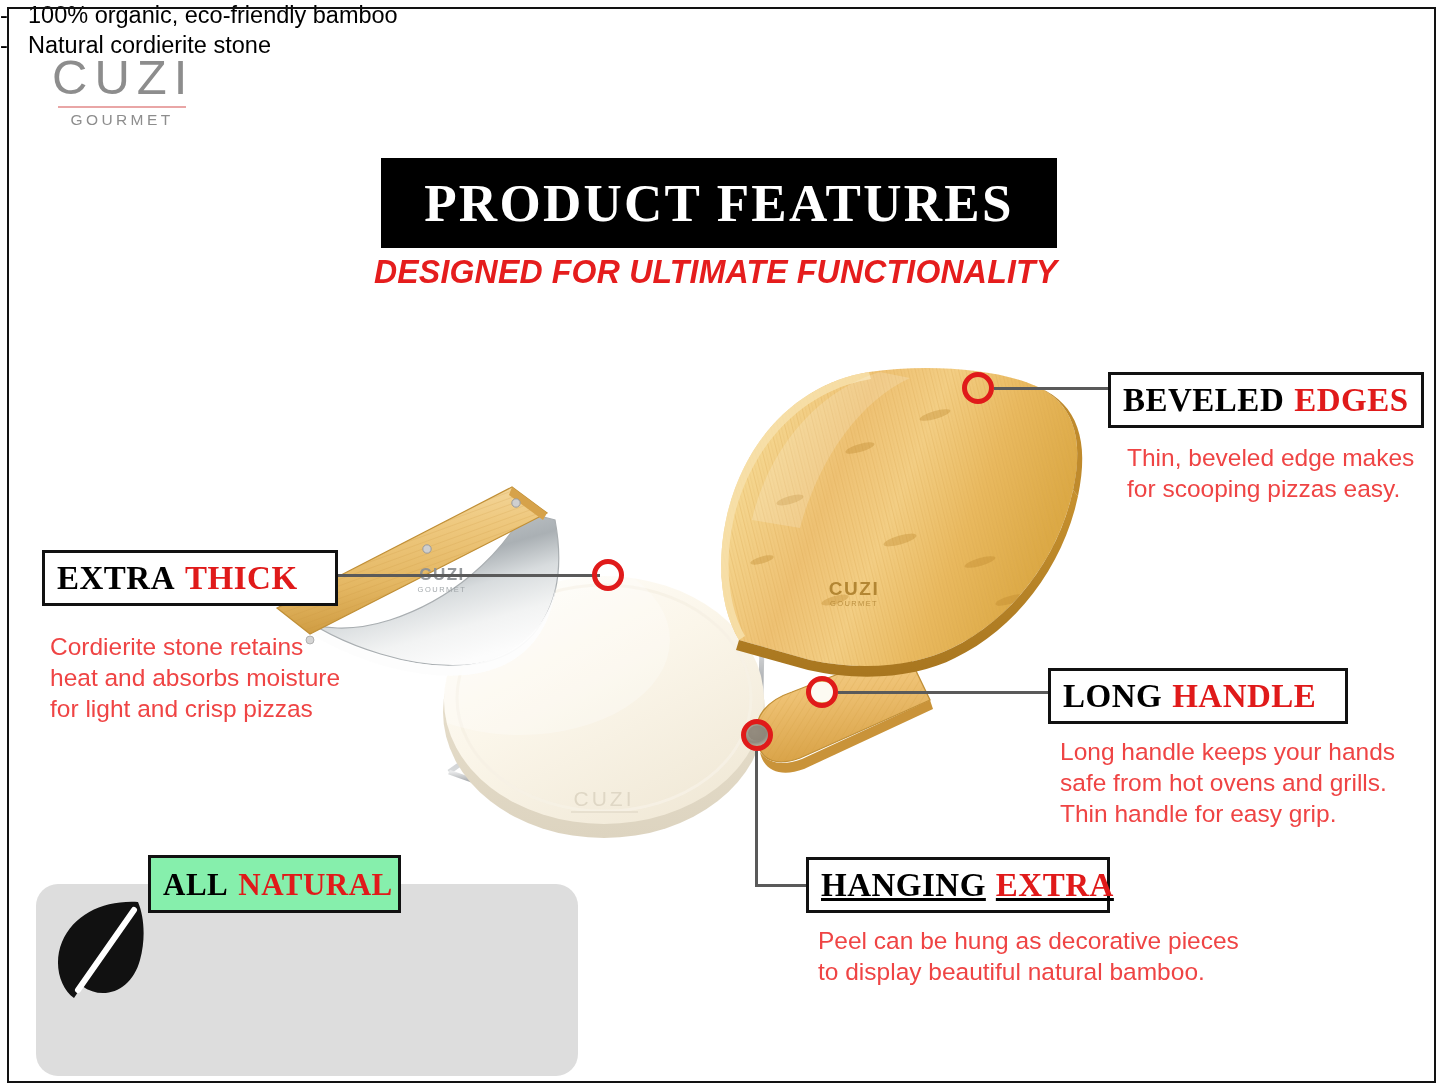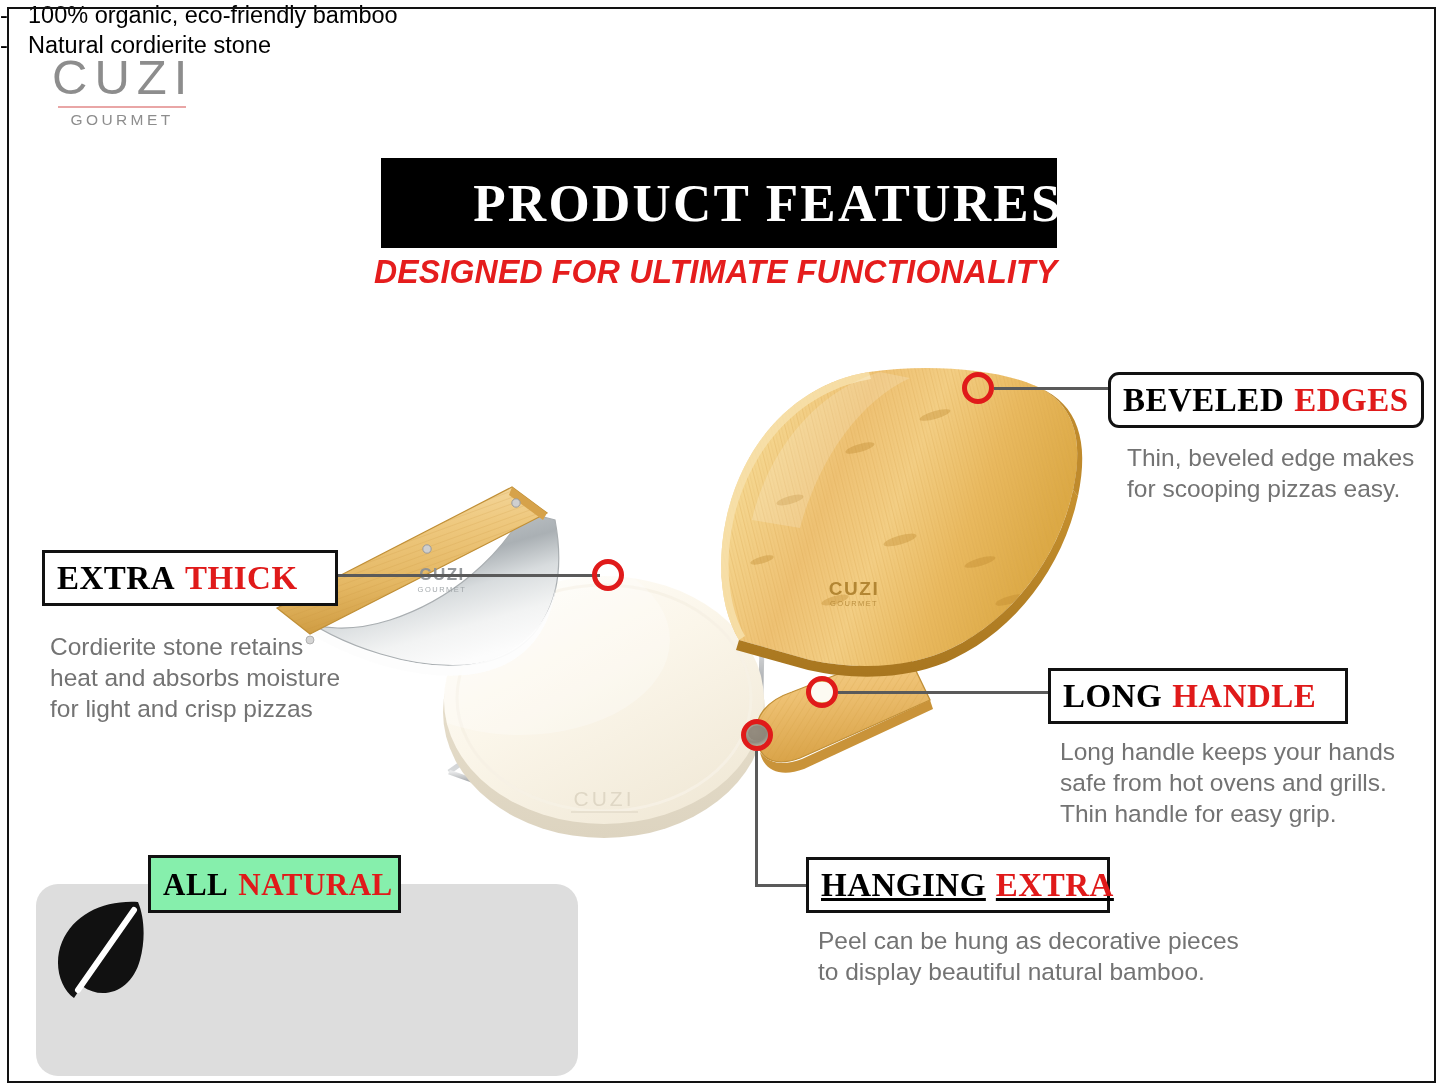--- a/index.html
+++ b/index.html
@@ -54,21 +54,21 @@
   }
 
   
   #title-box {
     position: absolute;
     left: 381px; top: 158px;
     width: 676px; height: 90px;
     background: #000000;
     display: flex;
     align-items: center;
-    justify-content: flex-end;
+    justify-content: center;
   }
   #title-text {
     color: #ffffff;
     font-family: "Liberation Serif", serif;
     font-weight: bold;
     font-size: 52px;
     letter-spacing: 2.2px;
     white-space: nowrap;
     transform: scaleX(1.02);
   }
@@ -107,21 +107,21 @@
     line-height: 1;
   }
   .label-box .w1 { color: #000000; }
   .label-box .w2 { color: #e01a1a; margin-left: 10px; }
 
   .desc {
     position: absolute;
     font-family: "Liberation Sans", sans-serif;
     font-size: 24.5px;
     line-height: 31px;
-    color: #737373;
+    color: #ef4444;
     z-index: 28;
   }
 
   
   .marker {
     position: absolute;
     width: 32px; height: 32px;
     border: 5px solid #e01a1a;
     border-radius: 50%;
     box-sizing: border-box;
@@ -406,21 +406,21 @@
     <div class="gourmet">GOURMET</div>
   </div>
 
   <div id="title-box">
     <div id="title-text">PRODUCT FEATURES</div>
   </div>
   <div id="subtitle">DESIGNED FOR ULTIMATE FUNCTIONALITY</div>
 
   <div class="marker" style="left:962px; top:372px;"></div>
   <div class="conn-h" style="left:994px; top:387px; width:116px;"></div>
-  <div class="label-box" style="left:1108px; top:372px; width:316px; height:56px;border-radius:11px;">
+  <div class="label-box" style="left:1108px; top:372px; width:316px; height:56px;">
     <span class="lab w1">BEVELED</span>
     <span class="lab w2">EDGES</span>
   </div>
   <div class="desc" style="left:1127px; top:442px; width:310px;">Thin, beveled edge makes for scooping pizzas easy.</div>
 
   <div class="label-box" style="left:42px; top:550px; width:296px; height:56px;">
     <span class="lab w1">EXTRA</span>
     <span class="lab w2">THICK</span>
   </div>
   <div class="conn-h" style="left:338px; top:574px; width:262px;"></div>

